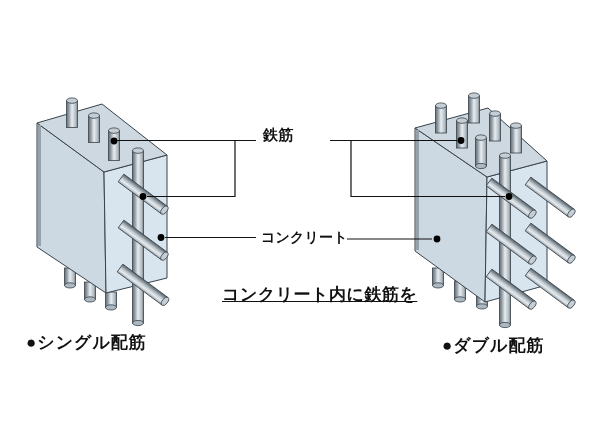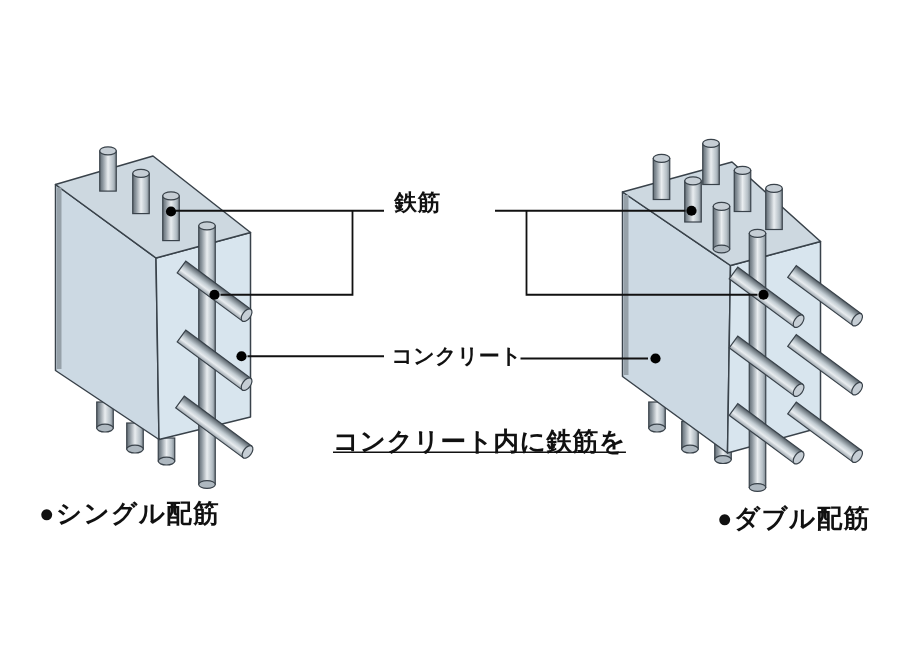--- a/index.html
+++ b/index.html
@@ -185,17 +185,17 @@
     <circle class="dot" cx="161" cy="237.5" r="3.4"></circle>
     <circle class="dot" cx="461" cy="140.5" r="3.4"></circle>
     <circle class="dot" cx="509" cy="196.5" r="3.4"></circle>
     <circle class="dot" cx="437" cy="239" r="3.4"></circle>
   </g>
 </svg>
 
   <div class="lbl lbl-small" style="left:263px;top:126px;">鉄筋</div>
   <div class="lbl lbl-concrete" style="left:261px;top:229px;">コンクリート</div>
   <div class="lbl lbl-caption" style="left:26px;top:331px;">●シングル配筋</div>
-  <div class="lbl lbl-caption" style="left:478px;top:334px;">●ダブル配筋</div>
+  <div class="lbl lbl-caption" style="left:442px;top:334px;">●ダブル配筋</div>
   <div class="note" style="left:222px;top:284px;">
     <div>コンクリート内に鉄筋を</div>
   </div>
 </div>
 
 </body></html>

